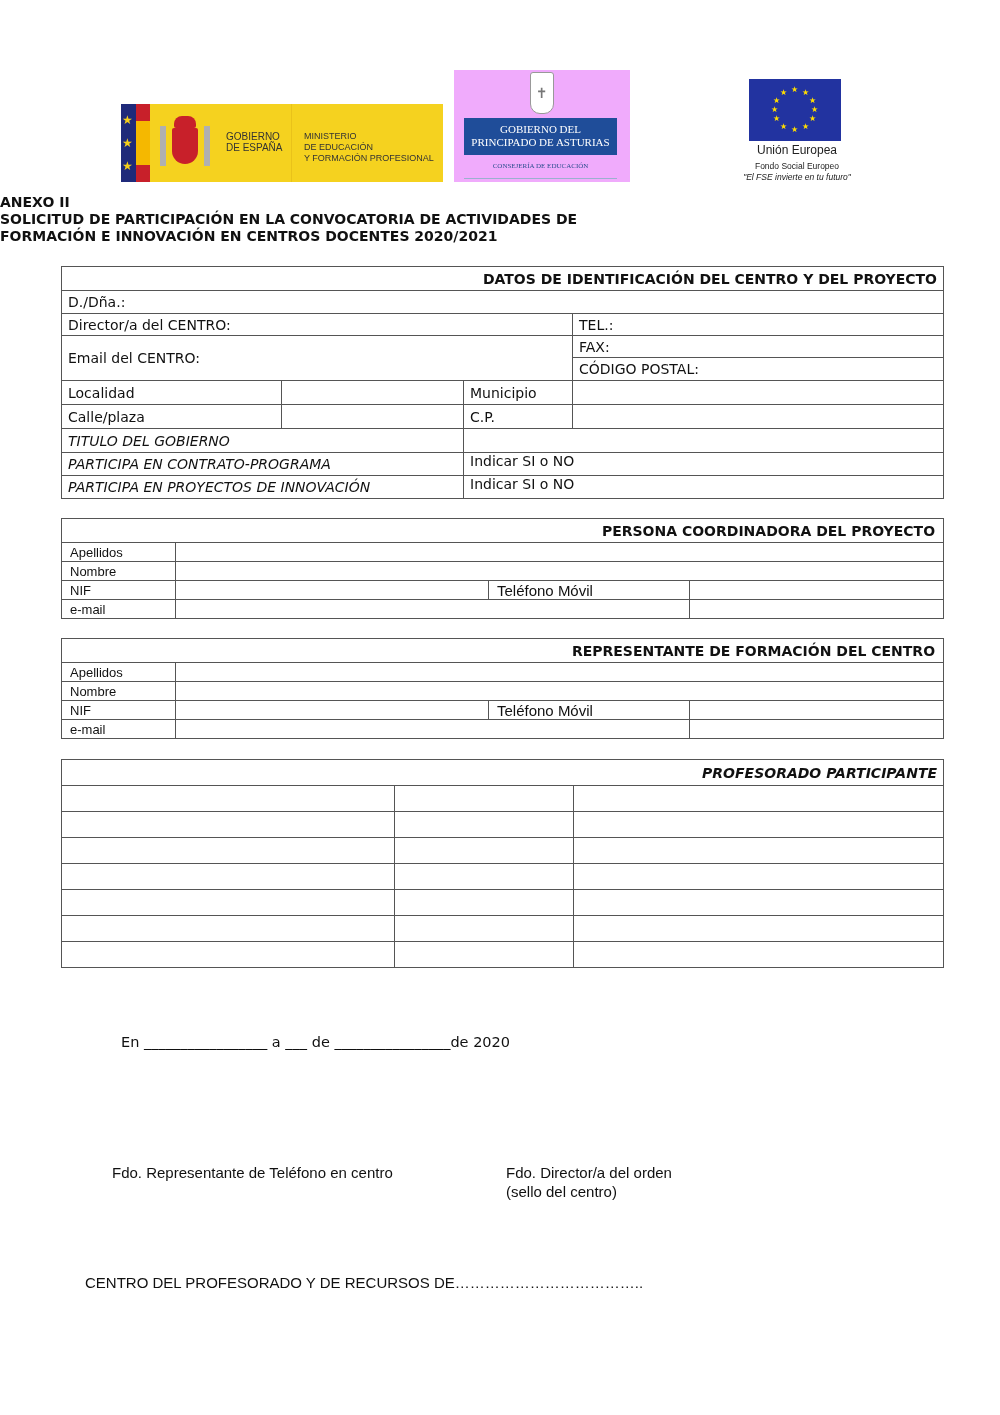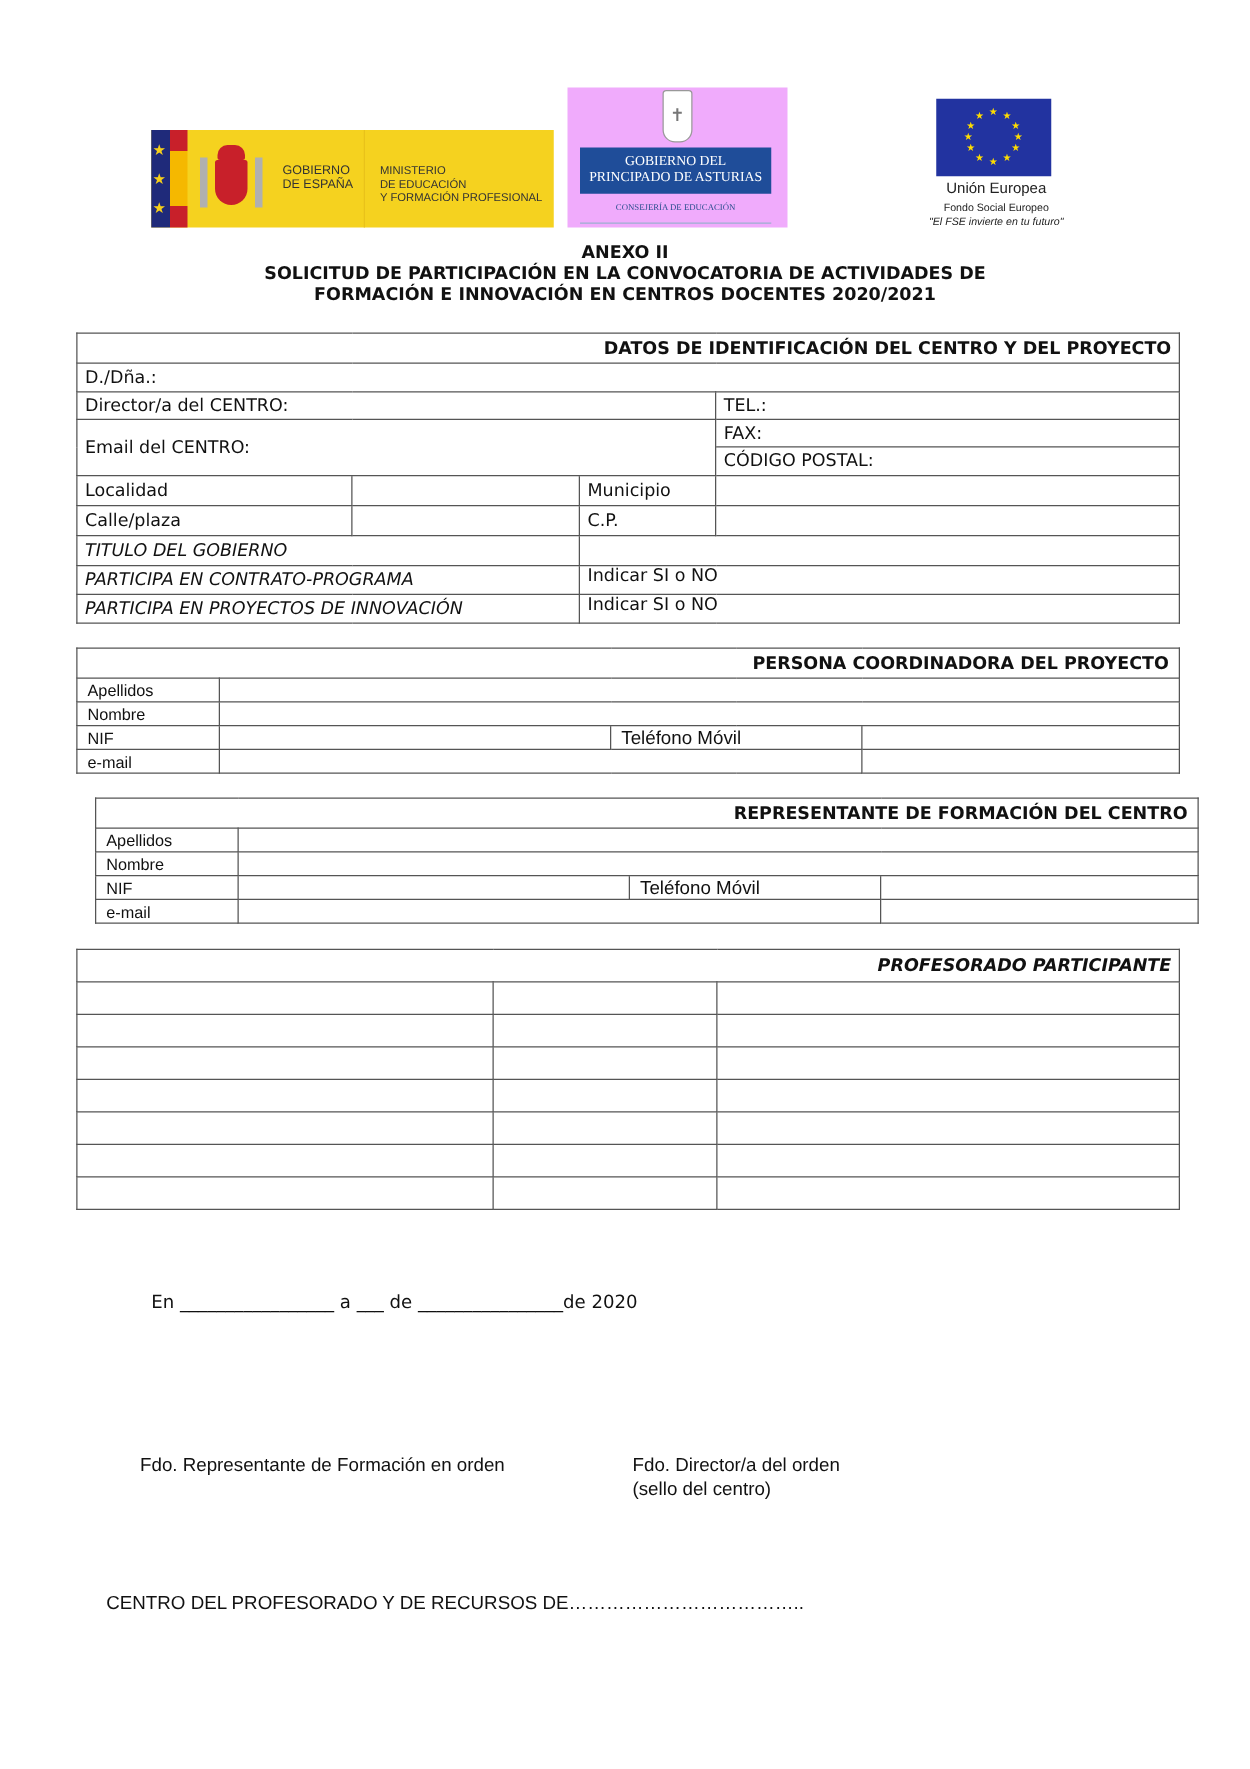--- a/index.html
+++ b/index.html
@@ -30,21 +30,21 @@
   .ast-line { position: absolute; left: 10px; top: 108px; width: 153px; height: 1px; background: #9bb0cf; }
 
   .logo-eu { left: 727px; top: 79px; width: 140px; height: 106px; }
   .eu-flag { position: absolute; left: 22px; top: 0; width: 92px; height: 62px; background: #2233a0; }
   .eu-star { position: absolute; color: #ffdd00; font-size: 8px; line-height: 8px; }
   .eu-t1 { position: absolute; left: 0; top: 64px; width: 140px; text-align: center; font-family: "Liberation Sans", sans-serif; font-size: 12px; color: #222; }
   .eu-t2 { position: absolute; left: 0; top: 82px; width: 140px; text-align: center; font-family: "Liberation Sans", sans-serif; font-size: 8.5px; color: #222; }
   .eu-t3 { position: absolute; left: 0; top: 93px; width: 140px; text-align: center; font-family: "Liberation Sans", sans-serif; font-size: 8.5px; font-style: italic; color: #222; }
 
   
-  .title { left: 0; top: 194px; width: 1000px; text-align: center; font-weight: bold; font-size: 14px; line-height: 17px; }
+  .title { left: 0; top: 194px; width: 1000px; text-align: left; font-weight: bold; font-size: 14px; line-height: 17px; }
 
   
   table { border-collapse: collapse; position: absolute; table-layout: fixed; }
   td { border: 1px solid #555; padding: 0 6px; font-size: 14px; vertical-align: middle; overflow: hidden; white-space: nowrap; }
   .hdr { text-align: right; font-weight: bold; font-size: 14px; }
   .it { font-style: italic; }
   .small td { font-family: "Liberation Sans", sans-serif; font-size: 13px; padding: 0 8px; }
   .small td.hdr { font-family: "DejaVu Sans", sans-serif; font-size: 14px; }
   .small td.big { font-size: 15px; }
   .prof td { font-family: "Liberation Sans", sans-serif; font-size: 13px; }
@@ -199,21 +199,21 @@
     <td></td>
   </tr>
   <tr style="height:19px">
     <td>e-mail</td>
     <td colspan="3"></td>
     <td></td>
   </tr>
 </tbody>
   </table>
 
-<table class="small" style="left:76px; top:638px; width:882px;">
+<table class="small" style="left:61px; top:638px; width:882px;">
   <colgroup>
     <col style="width:114px">
       <col style="width:313px">
       <col style="width:100px">
       <col style="width:101px">
       <col style="width:254px">
   </colgroup>
   <tbody>
       <tr style="height:24px">
         <td colspan="5" class="hdr">REPRESENTANTE DE FORMACIÓN DEL CENTRO</td>
@@ -283,19 +283,19 @@
   <tr style="height:26px">
         <td></td>
         <td></td>
         <td></td>
       </tr>
 </tbody>
   </table>
 
 <div class="abs text" style="left:121px; top:1034px;">En _________________ a ___ de ________________de 2020</div>
 
-<div class="abs sig" style="left:112px; top:1163px;">Fdo. Representante de Formación en orden</div>
+<div class="abs sig" style="left:112px; top:1163px;">Fdo. Representante de Teléfono en centro</div>
 <div class="abs sig" style="left:506px; top:1163px;">
   <div>Fdo. Director/a del orden</div>
   <div>(sello del centro)</div>
 </div>
 
 <div class="abs sig" style="left:85px; top:1273px;">CENTRO DEL PROFESORADO Y DE RECURSOS DE………………………………..</div>
 
 </body></html>

